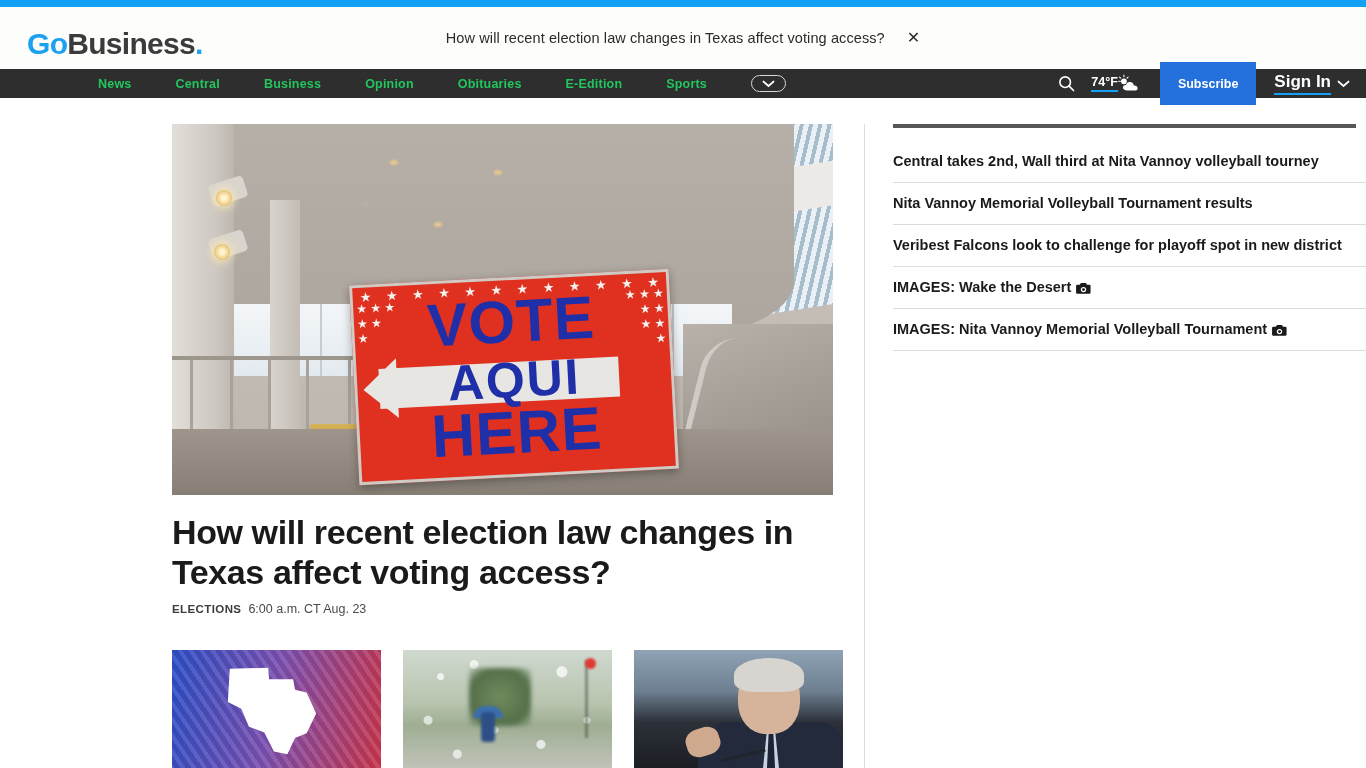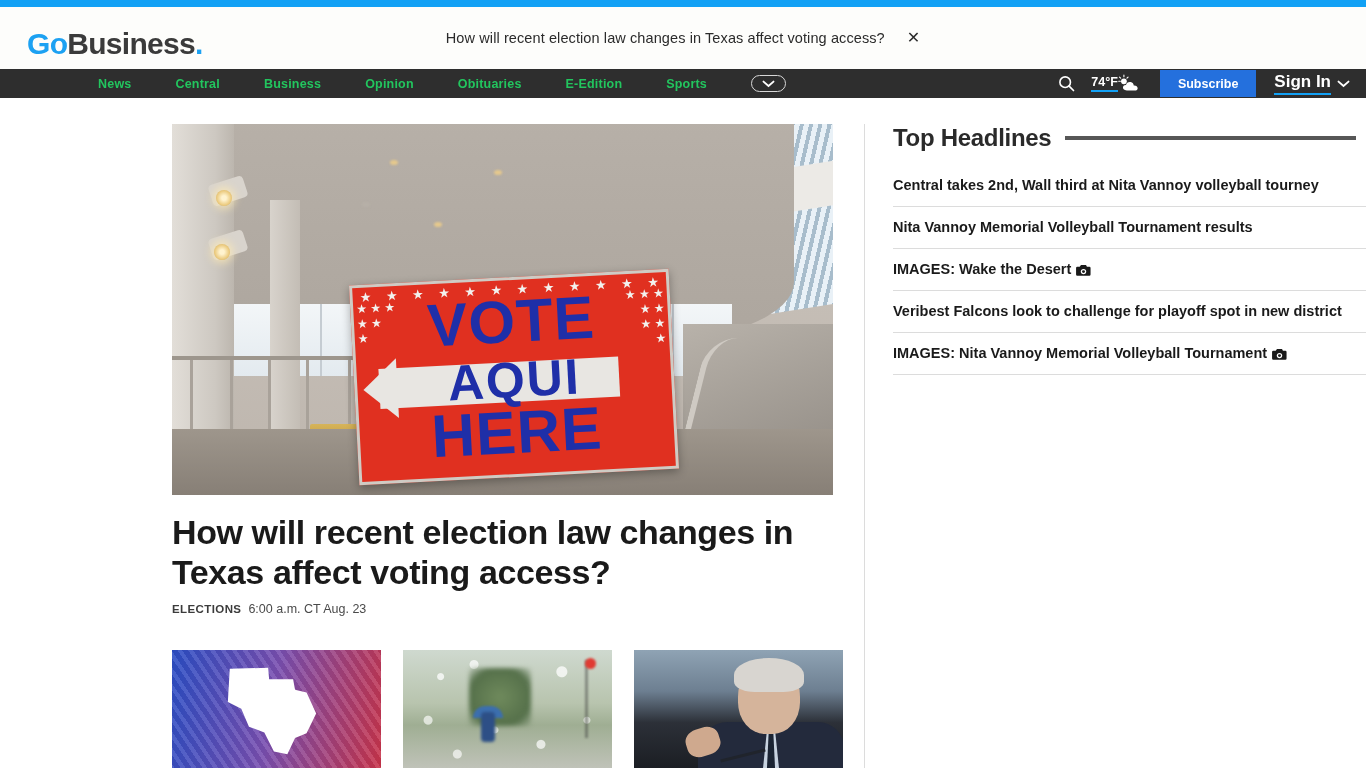--- a/index.html
+++ b/index.html
@@ -83,21 +83,21 @@
     display:flex; align-items:center; 
     margin-right:18px; cursor:pointer;
   }
   .weather-temp {
     color:#ffffff; font-size:12.5px; font-weight:bold;
     border-bottom:2px solid #12a1f5; padding-bottom:1px;
   }
   .subscribe-btn {
     background:#2470dd; color:#ffffff;
     font-size:12.5px; font-weight:bold;
-    height:27px; padding:0 18px;
+    height:43px; padding:0 18px;
     display:flex; align-items:center; cursor:pointer;
   }
   .signin {
     display:flex; align-items:center; gap:6px;
     padding:0 16px 0 18px; cursor:pointer;
   }
   .signin-label {
     color:#ffffff; font-size:17px; font-weight:bold;
     border-bottom:2px solid #12a1f5; padding-bottom:1px;
   }
@@ -579,41 +579,40 @@
           <div class="fauci-mic"></div>
         </div>
 
       </div>
 
     </div>
   </div>
 
   <div class="side-col">
     <div class="side-head">
-      <span class="side-head-title">Top Headlines</span>
       <span class="side-head-rule"></span>
     </div>
 
     <div class="hl-item">
       <span class="hl-text">Central takes 2nd, Wall third at Nita Vannoy volleyball tourney</span>
     </div>
     <div class="hl-item">
       <span class="hl-text">Nita Vannoy Memorial Volleyball Tournament results</span>
+    </div>
+    <div class="hl-item">
+      <span class="hl-text">Veribest Falcons look to challenge for playoff spot in new district</span>
     </div>
     <div class="hl-item">
       <span class="hl-text">IMAGES: Wake the Desert</span><svg class="cam-icon" width="15" height="13" viewBox="0 0 16 14">
         <path d="M5.3 1.2 h5.4 l1.0 1.7 h2.6 a1.3 1.3 0 0 1 1.3 1.3 v7.2 a1.3 1.3 0 0 1 -1.3 1.3 h-13 a1.3 1.3 0 0 1 -1.3 -1.3 v-7.2 a1.3 1.3 0 0 1 1.3 -1.3 h2.6 z" fill="#1a1a1a"></path>
         <circle cx="8" cy="8.2" r="2.9" fill="#ffffff"></circle>
         <circle cx="8" cy="8.2" r="1.6" fill="#1a1a1a"></circle>
       </svg>
     </div>
     <div class="hl-item">
-      <span class="hl-text">Veribest Falcons look to challenge for playoff spot in new district</span>
-    </div>
-    <div class="hl-item">
       <span class="hl-text">IMAGES: Nita Vannoy Memorial Volleyball Tournament</span><svg class="cam-icon" width="15" height="13" viewBox="0 0 16 14">
         <path d="M5.3 1.2 h5.4 l1.0 1.7 h2.6 a1.3 1.3 0 0 1 1.3 1.3 v7.2 a1.3 1.3 0 0 1 -1.3 1.3 h-13 a1.3 1.3 0 0 1 -1.3 -1.3 v-7.2 a1.3 1.3 0 0 1 1.3 -1.3 h2.6 z" fill="#1a1a1a"></path>
         <circle cx="8" cy="8.2" r="2.9" fill="#ffffff"></circle>
         <circle cx="8" cy="8.2" r="1.6" fill="#1a1a1a"></circle>
       </svg>
     </div>
   </div>
 
 </div>
 

